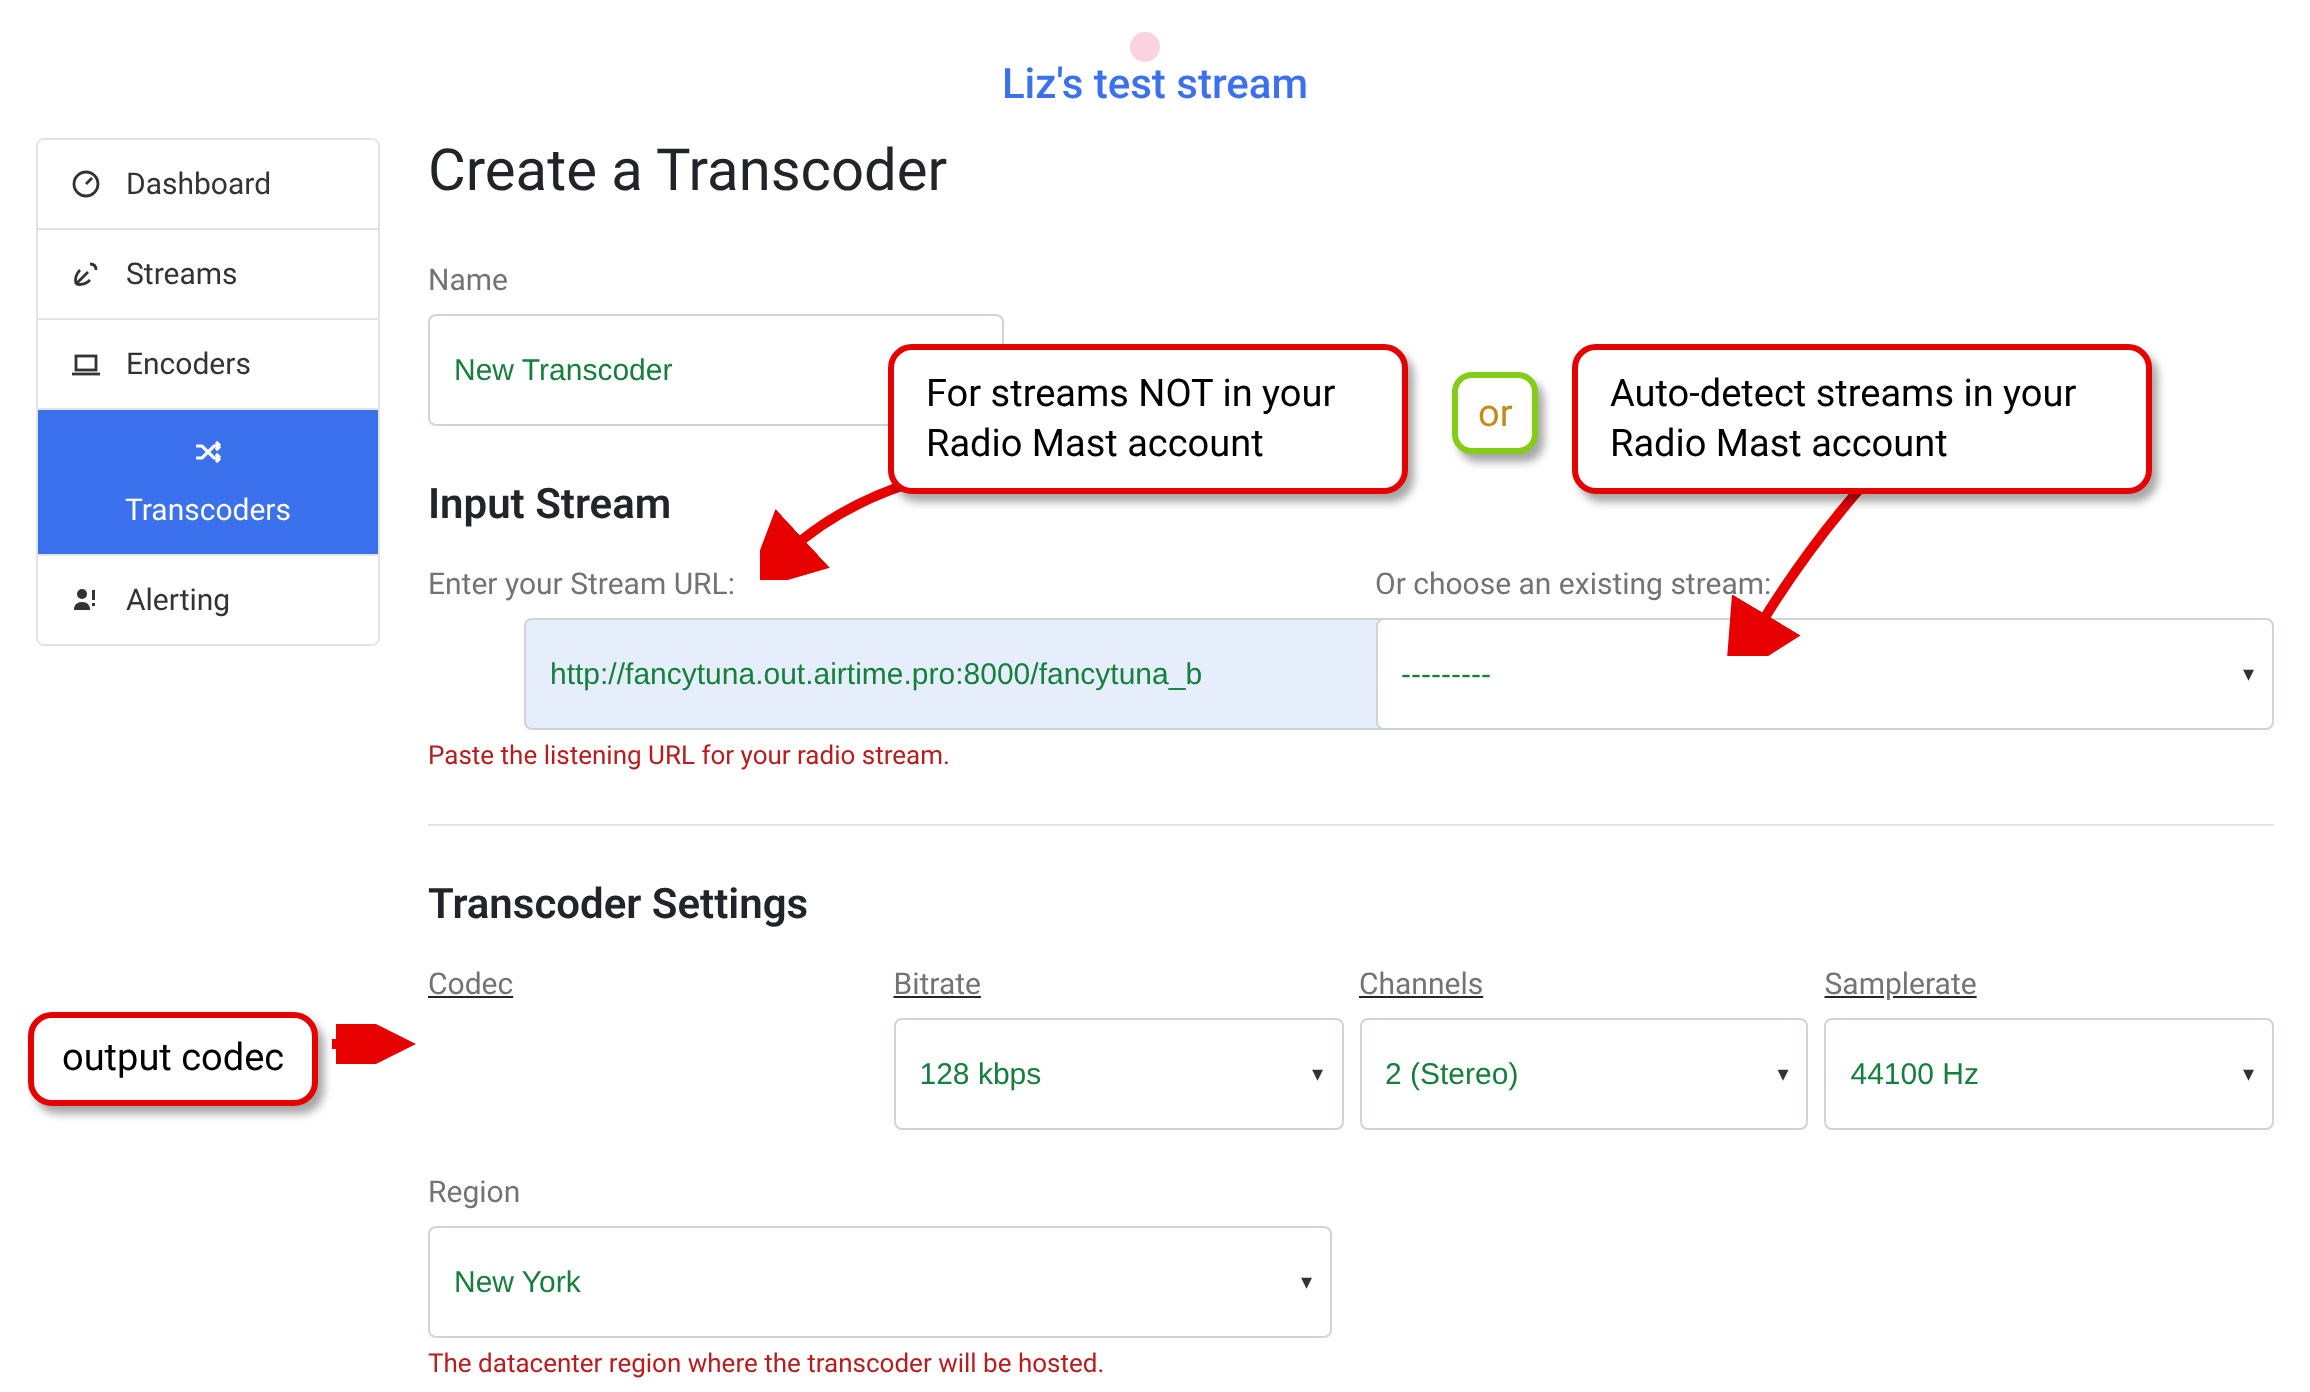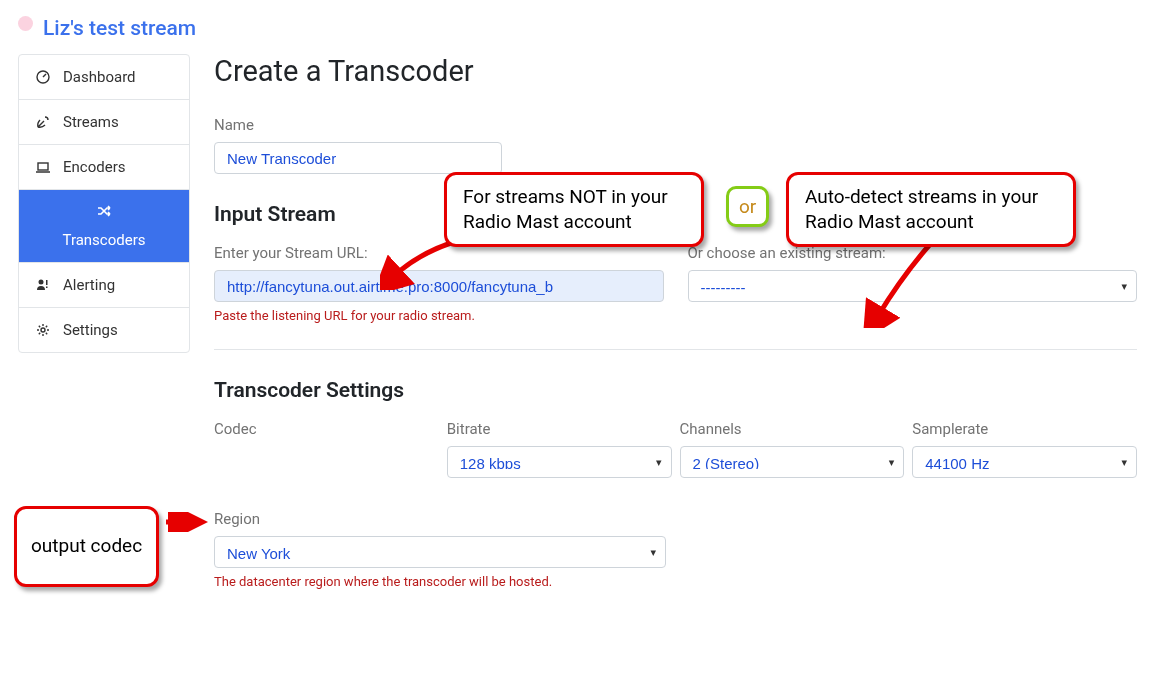--- a/index.html
+++ b/index.html
@@ -9,21 +9,23 @@
     color: #212529;
     font-size: 15px;
   }
   .page {
     padding: 16px 18px;
     width: 1155px;
     position: relative;
   }
   .title-row {
     display: flex;
+    align-items: center;
     margin-bottom: 14px;
+    flex-direction: column;
   }
   .title-dot {
     width: 15px; height: 15px;
     border-radius: 50%;
     background: #fbd3e0;
     margin-right: 10px;
   }
   .stream-title {
     color: #3b71ec;
     font-size: 21px;
@@ -77,22 +79,22 @@
     margin-bottom: 8px;
     color: #737373;
   }
   .text-input, .select-input {
     width: 100%;
     padding: 8px 12px;
     font-size: 15px;
     border: 1px solid #ced4da;
     border-radius: 4px;
     background: #fff;
-    color: #1d4ed8;
-    height: 32px;
+    color: #15803d;
+    height: 56px;
   }
   .select-input {
     appearance: none;
     background-image: none;
     position: relative;
   }
   .select-wrap {
     position: relative;
   }
   .select-wrap::after {
@@ -100,20 +102,21 @@
     position: absolute;
     right: 10px;
     top: 50%;
     transform: translateY(-50%);
     font-size: 11px;
     color: #333;
     pointer-events: none;
   }
   .highlight-input {
     background: #e6eefc;
+    margin-left: 48px;
   }
   .section-heading {
     font-size: 21px;
     font-weight: 600;
     margin: 28px 0 18px 0;
   }
   .hint {
     font-size: 13px;
     color: #b91c1c;
     margin-top: 6px;
@@ -125,21 +128,22 @@
   }
   .stream-col { flex: 1; }
   .divider {
     border: 0;
     border-top: 1px solid #e2e5e8;
     margin: 26px 0 28px 0;
   }
   .settings-grid {
     display: flex;
     gap: 8px;
-    margin-bottom: 32px;
+    margin-bottom: 22px;
+    text-decoration: underline;
   }
   .settings-col { flex: 1; }
   .region-row { width: 452px; }
 
   
   .callout {
     position: absolute;
     background: #fff;
     border: 3px solid #e60000;
     border-radius: 12px;
@@ -219,29 +223,20 @@
         <span class="icon">
           <svg viewBox="0 0 16 16" width="16" height="16" fill="currentColor">
               <circle cx="6" cy="5" r="2.5"></circle>
               <path d="M2 13 Q2 9 6 9 Q10 9 10 13 Z"></path>
               <rect x="11" y="3" width="1.5" height="5"></rect>
               <rect x="11" y="9.5" width="1.5" height="1.5"></rect>
             </svg>
         </span>
         <span>Alerting</span>
       </div>
-      <div class="sidebar-item">
-        <span class="icon">
-          <svg viewBox="0 0 16 16" width="16" height="16" fill="none" stroke="currentColor" stroke-width="1.4">
-              <circle cx="8" cy="8" r="2"></circle>
-              <path d="M8 2 L8 4 M8 12 L8 14 M2 8 L4 8 M12 8 L14 8 M3.8 3.8 L5.2 5.2 M10.8 10.8 L12.2 12.2 M3.8 12.2 L5.2 10.8 M10.8 5.2 L12.2 3.8"></path>
-            </svg>
-        </span>
-        <span>Settings</span>
-      </div>
     </nav>
 
     <main class="main">
 
       <h1 class="page-heading">Create a Transcoder</h1>
 
       <div class="name-row">
         <label class="form-label">Name</label>
         <input class="text-input" type="text" value="New Transcoder" style="">
       </div>
@@ -328,21 +323,21 @@
 
   <svg class="arrow" style="left:862px; top:236px;" width="100" height="92">
     <defs>
         <marker id="ah2" markerWidth="8" markerHeight="8" refX="2" refY="4" orient="auto">
           <path d="M0 0 L8 4 L0 8 Z" fill="#e60000"></path>
         </marker>
       </defs>
     <path d="M70 6 Q40 40 16 80" stroke="#e60000" stroke-width="5" fill="none" marker-end="url(#ah2)"></path>
   </svg>
 
-  <div class="callout" style="left:14px; top:506px; padding:25px 14px;">output codec</div>
+  <div class="callout" style="left:14px; top:506px; padding:8px 14px;">output codec</div>
 
   <svg class="arrow" style="left:164px; top:512px;" width="44" height="20">
     <defs>
         <marker id="ah3" markerWidth="8" markerHeight="8" refX="6" refY="4" orient="auto">
           <path d="M0 0 L8 4 L0 8 Z" fill="#e60000"></path>
         </marker>
       </defs>
     <path d="M2 10 L34 10" stroke="#e60000" stroke-width="5" fill="none" marker-end="url(#ah3)"></path>
   </svg>
 

